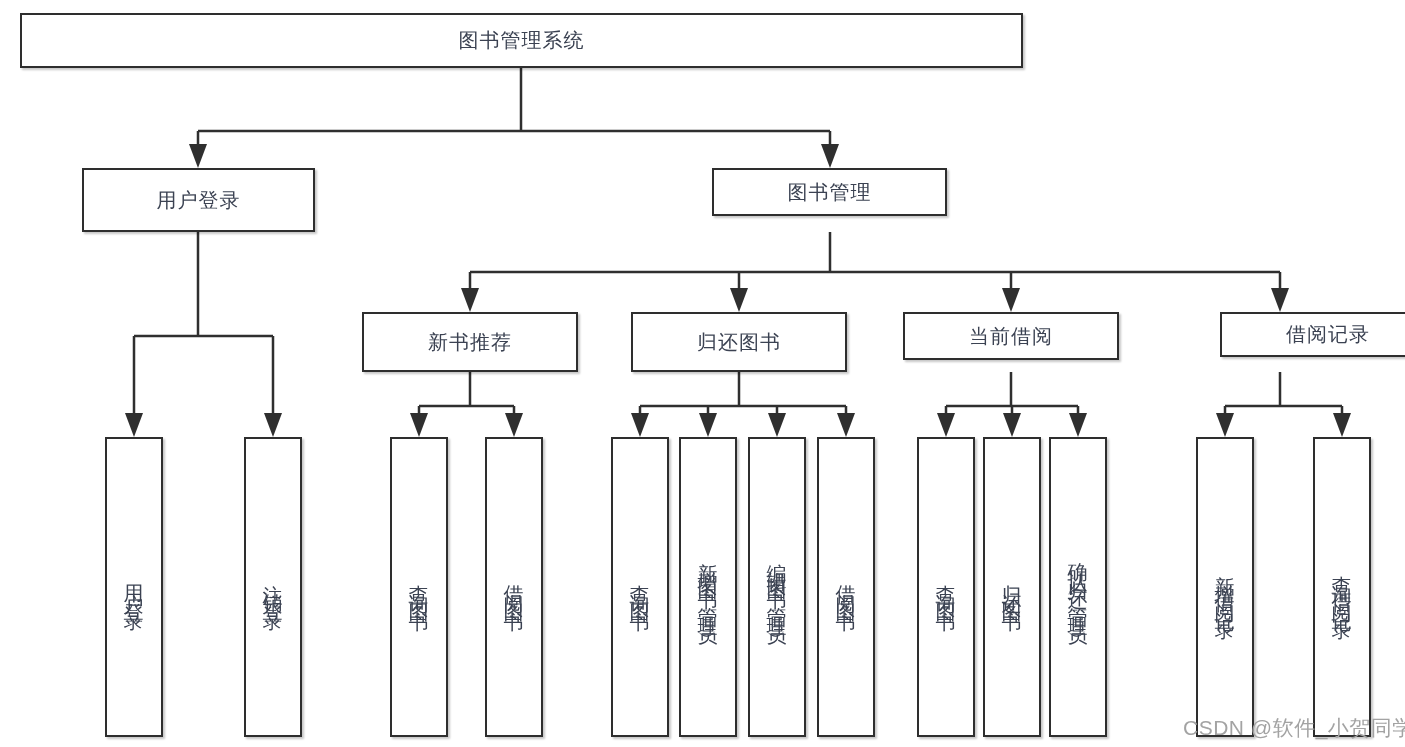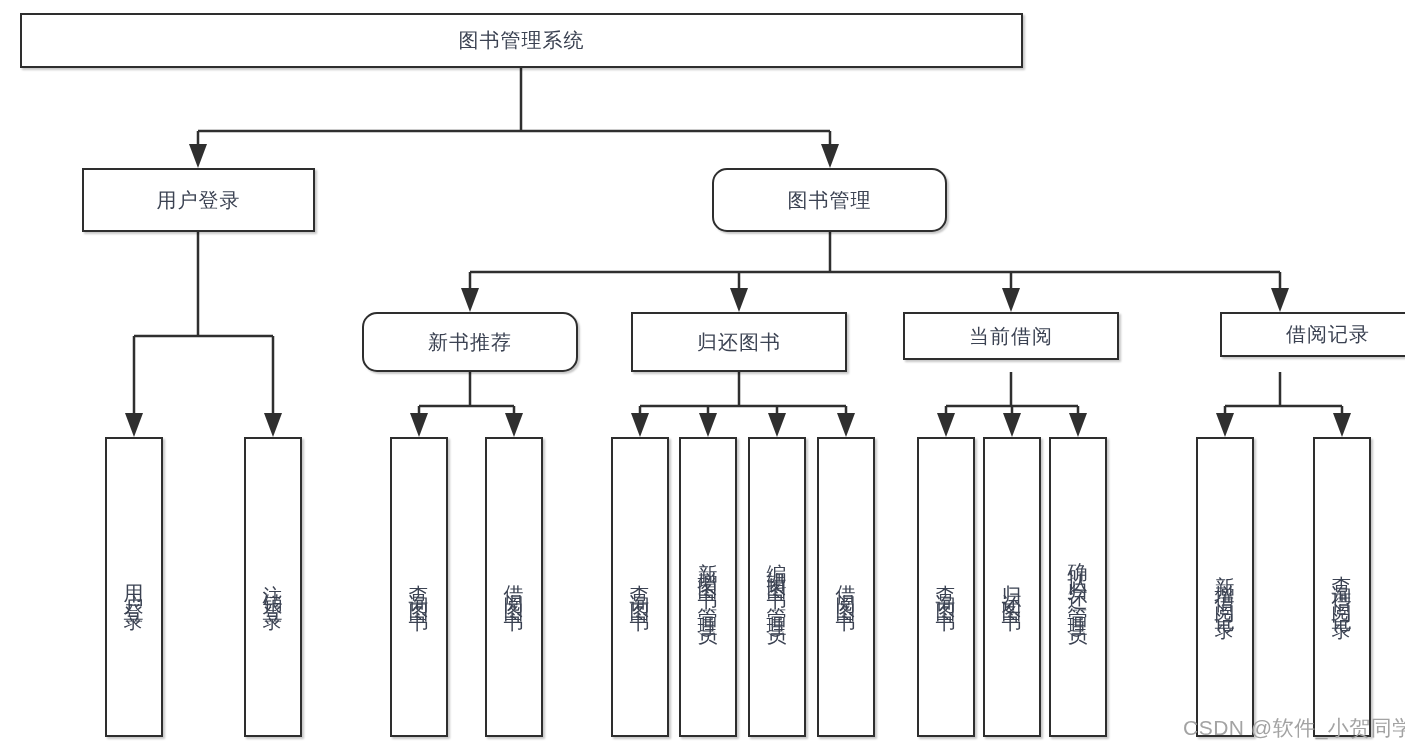--- a/index.html
+++ b/index.html
@@ -117,25 +117,25 @@
     </g>
   </svg>
 
   <div class="node h-node" style="left:20px; top:13px; width:1003px; height:55px;">
     <span>图书管理系统</span>
   </div>
 
   <div class="node h-node" style="left:82px; top:168px; width:233px; height:64px;">
     <span>用户登录</span>
   </div>
-  <div class="node h-node" style="left:712px; top:168px; width:235px; height:64px;border-radius:15px;">
+  <div class="node h-node" style="left:712px; top:168px; width:235px; height:48px;">
     <span>图书管理</span>
   </div>
 
-  <div class="node h-node" style="left:362px; top:312px; width:216px; height:60px;border-radius:15px;">
+  <div class="node h-node" style="left:362px; top:312px; width:216px; height:60px;">
     <span>新书推荐</span>
   </div>
   <div class="node h-node" style="left:631px; top:312px; width:216px; height:60px;">
     <span>归还图书</span>
   </div>
   <div class="node h-node" style="left:903px; top:312px; width:216px; height:48px;">
     <span>当前借阅</span>
   </div>
   <div class="node h-node" style="left:1172px; top:312px; width:216px; height:45px;margin-left:48px;">
     <span>借阅记录</span>

